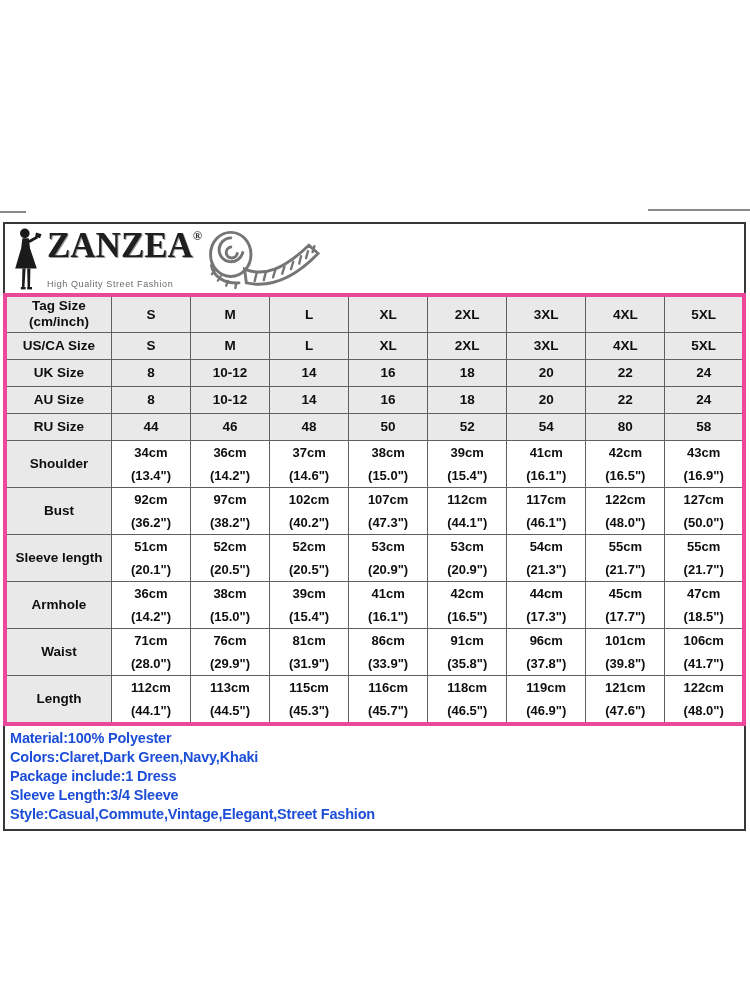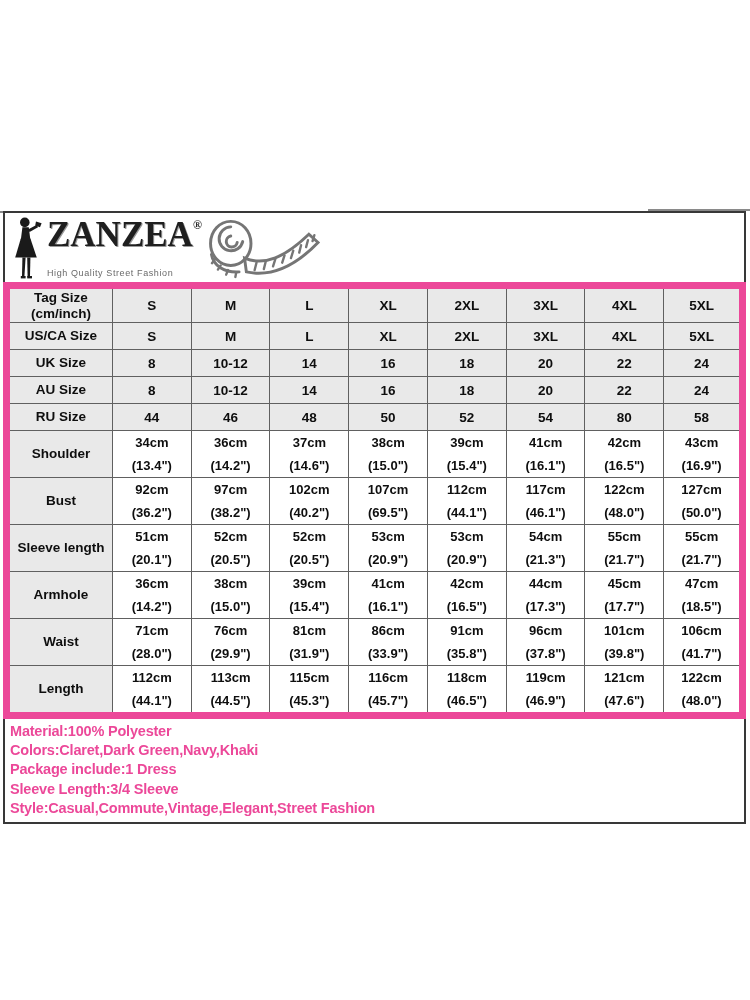--- a/index.html
+++ b/index.html
@@ -4,56 +4,56 @@
 <style>
   * { margin: 0; padding: 0; box-sizing: border-box; }
   html, body { width: 750px; height: 1000px; background: #ffffff; overflow: hidden;
     font-family: "Liberation Sans", sans-serif; }
   #stage { position: relative; width: 750px; height: 1000px; background: #fff; }
 
   .artifact-line { position: absolute; height: 2px; background: #8a8a8a; }
   #artifact-left  { left: 0;   top: 211px; width: 26px; }
   #artifact-right { left: 648px; top: 209px; width: 102px; }
 
-  #sheet { position: absolute; left: 3px; top: 211px; width: 743px; }
+  #sheet { position: absolute; left: 3px; top: 222px; width: 743px; }
 
   
   #banner { display: flex; align-items: center; height: 73px;
     border: 2px solid #383838; background: #fff; }
   #logo-block { width: 188px; display: flex; align-items: center; padding-left: 6px; }
   #logo-figure { flex: 0 0 34px; height: 64px; }
   #logo-textcol { margin-left: 2px; }
   #brand-line { font-family: "Liberation Serif", serif; font-weight: 700;
     font-size: 35px; line-height: 34px; letter-spacing: 0px; color: #1f1f1f;
     text-shadow: 1px 1px 0 #9a9a9a; white-space: nowrap; }
   #brand-reg { font-size: 12px; vertical-align: top; line-height: 14px;
     text-shadow: none; color: #2a2a2a; }
   #brand-tagline { font-size: 9px; color: #6a6a6a; letter-spacing: 0.6px;
     white-space: nowrap; margin-top: 16px; }
   #notice { flex: 1; text-align: center; font-weight: 700; font-size: 15px;
     color: #151515; line-height: 22px; }
   #tape-block { width: 138px; display: flex; justify-content: center; align-items: center; }
 
   
   #size-table { width: 743px; border-collapse: collapse; table-layout: fixed;
-    border: 7px solid #ec4899; margin-top: -2px; background: #fff; }
+    border: 4px solid #ec4899; margin-top: -2px; background: #fff; }
   #size-table th, #size-table td { border: 1.5px solid #606060;
     text-align: center; vertical-align: middle; color: #0e0e0e;
     font-weight: 700; white-space: pre-line; }
   #size-table th { width: 14.4%; font-size: 13.5px; background: #e9e9e9; line-height: 16px; }
   tr.size-row td { background: #e9e9e9; font-size: 13.5px; }
   tr.size-row { height: 27px; }
   tr.tall-head { height: 37px; }
   tr.measure-row { height: 38px; }
   tr.measure-row td { background: #ffffff; font-size: 13px; line-height: 23px; }
 
   
   #footer-box { border: 2px solid #383838; border-top: none; margin-top: 0;
     min-height: 103px; padding: 3px 5px 4px 5px; background: #fff; }
-  .footer-line { font-weight: 700; font-size: 14.5px; color: #ec4899;
+  .footer-line { font-weight: 700; font-size: 14.5px; color: #1d4ed8;
     line-height: 19.2px; letter-spacing: -0.2px; }
 </style>
 </head>
 <body>
 
 <div id="stage">
 
   <div id="artifact-left" class="artifact-line"></div>
   <div id="artifact-right" class="artifact-line"></div>
 
@@ -187,21 +187,21 @@
           </tr>
           <tr class="measure-row">
             <th>Bust</th>
             <td>92cm
 (36.2")</td>
             <td>97cm
 (38.2")</td>
             <td>102cm
 (40.2")</td>
             <td>107cm
-(69.5")</td>
+(47.3")</td>
             <td>112cm
 (44.1")</td>
             <td>117cm
 (46.1")</td>
             <td>122cm
 (48.0")</td>
             <td>127cm
 (50.0")</td>
           </tr>
           <tr class="measure-row">

